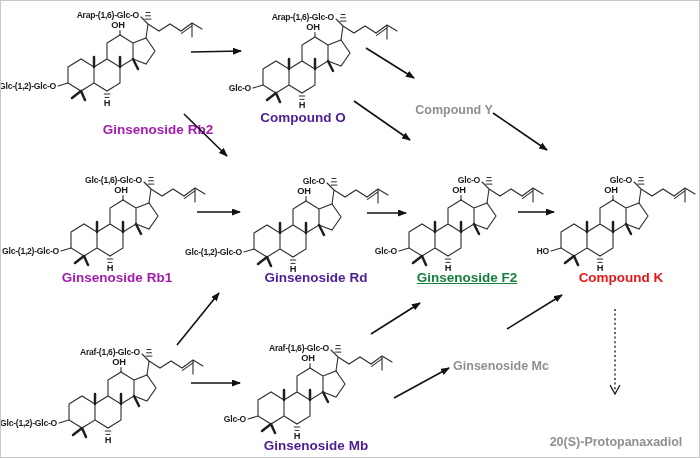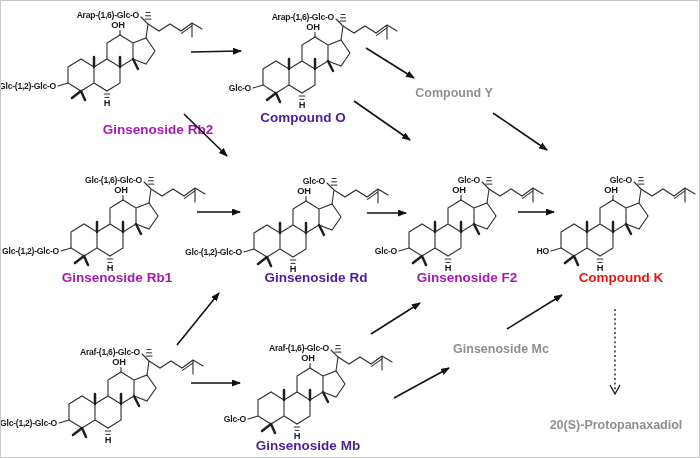--- a/index.html
+++ b/index.html
@@ -16,25 +16,25 @@
     fill:#1c1c1c;letter-spacing:-0.25px;}
   text.chem.end{text-anchor:end;}
   text.chem.mid{text-anchor:middle;}
   text.chem.oh{font-size:9.3px;}
   .name-label{
     position:absolute;width:200px;text-align:center;
     font-weight:bold;font-size:13.5px;line-height:14px;white-space:nowrap;
   }
   .gray-label{
     position:absolute;width:200px;text-align:center;
-    font-weight:bold;font-size:12.5px;line-height:13px;white-space:nowrap;
+    font-weight:bold;font-size:12.5px;line-height:13px;white-space:nowrap;margin-top:17px;
   }
   .c-blue{color:#a21caf;}
   .c-black{color:#4c1d95;}
-  .c-darkred{color:#a21caf;}
+  .c-darkred{color:#15803d;text-decoration:underline;}
   .c-red{color:#e81717;}
   .c-gray{color:#8f8f8f;}
   svg.arrows{position:absolute;left:0;top:0;pointer-events:none;}
   .arrow{stroke:#111111;stroke-width:1.6;}
   .dotted{stroke:#111111;stroke-width:1.3;stroke-dasharray:2 2.6;fill:none;}
   .vhead{stroke:#111111;stroke-width:1.2;fill:none;}
 </style>
 </head>
 <body>
 
@@ -126,21 +126,21 @@
     <text class="chem end" x="35" y="82">Glc-O</text>
     <text class="chem mid oh" x="86" y="99">H</text>
   </svg>
 
   <div class="name-label c-blue" style="left:57px;top:122px">Ginsenoside Rb2</div>
   <div class="name-label c-black" style="left:202px;top:110px">Compound O</div>
   <div class="name-label c-blue" style="left:16px;top:270px">Ginsenoside Rb1</div>
   <div class="name-label c-black" style="left:215px;top:270px">Ginsenoside Rd</div>
   <div class="name-label c-darkred" style="left:366px;top:270px">Ginsenoside F2</div>
   <div class="name-label c-red" style="left:520px;top:270px">Compound K</div>
-  <div class="name-label c-black" style="left:207px;top:438px">Ginsenoside Mb</div>
+  <div class="name-label c-black" style="left:215px;top:438px">Ginsenoside Mb</div>
 
   <div class="gray-label c-gray" style="left:353px;top:86px">Compound Y</div>
   <div class="gray-label c-gray" style="left:400px;top:342px">Ginsenoside Mc</div>
   <div class="gray-label c-gray" style="left:515px;top:418px">20(S)-Protopanaxadiol</div>
 
   <svg class="arrows" width="700" height="458" viewBox="0 0 700 458">
     <defs>
       <marker id="ah" markerWidth="9" markerHeight="7" refX="8" refY="3.5" orient="auto" markerUnits="userSpaceOnUse">
         <path d="M0,0 L9,3.5 L0,7 Z" fill="#111111"></path>
       </marker>

